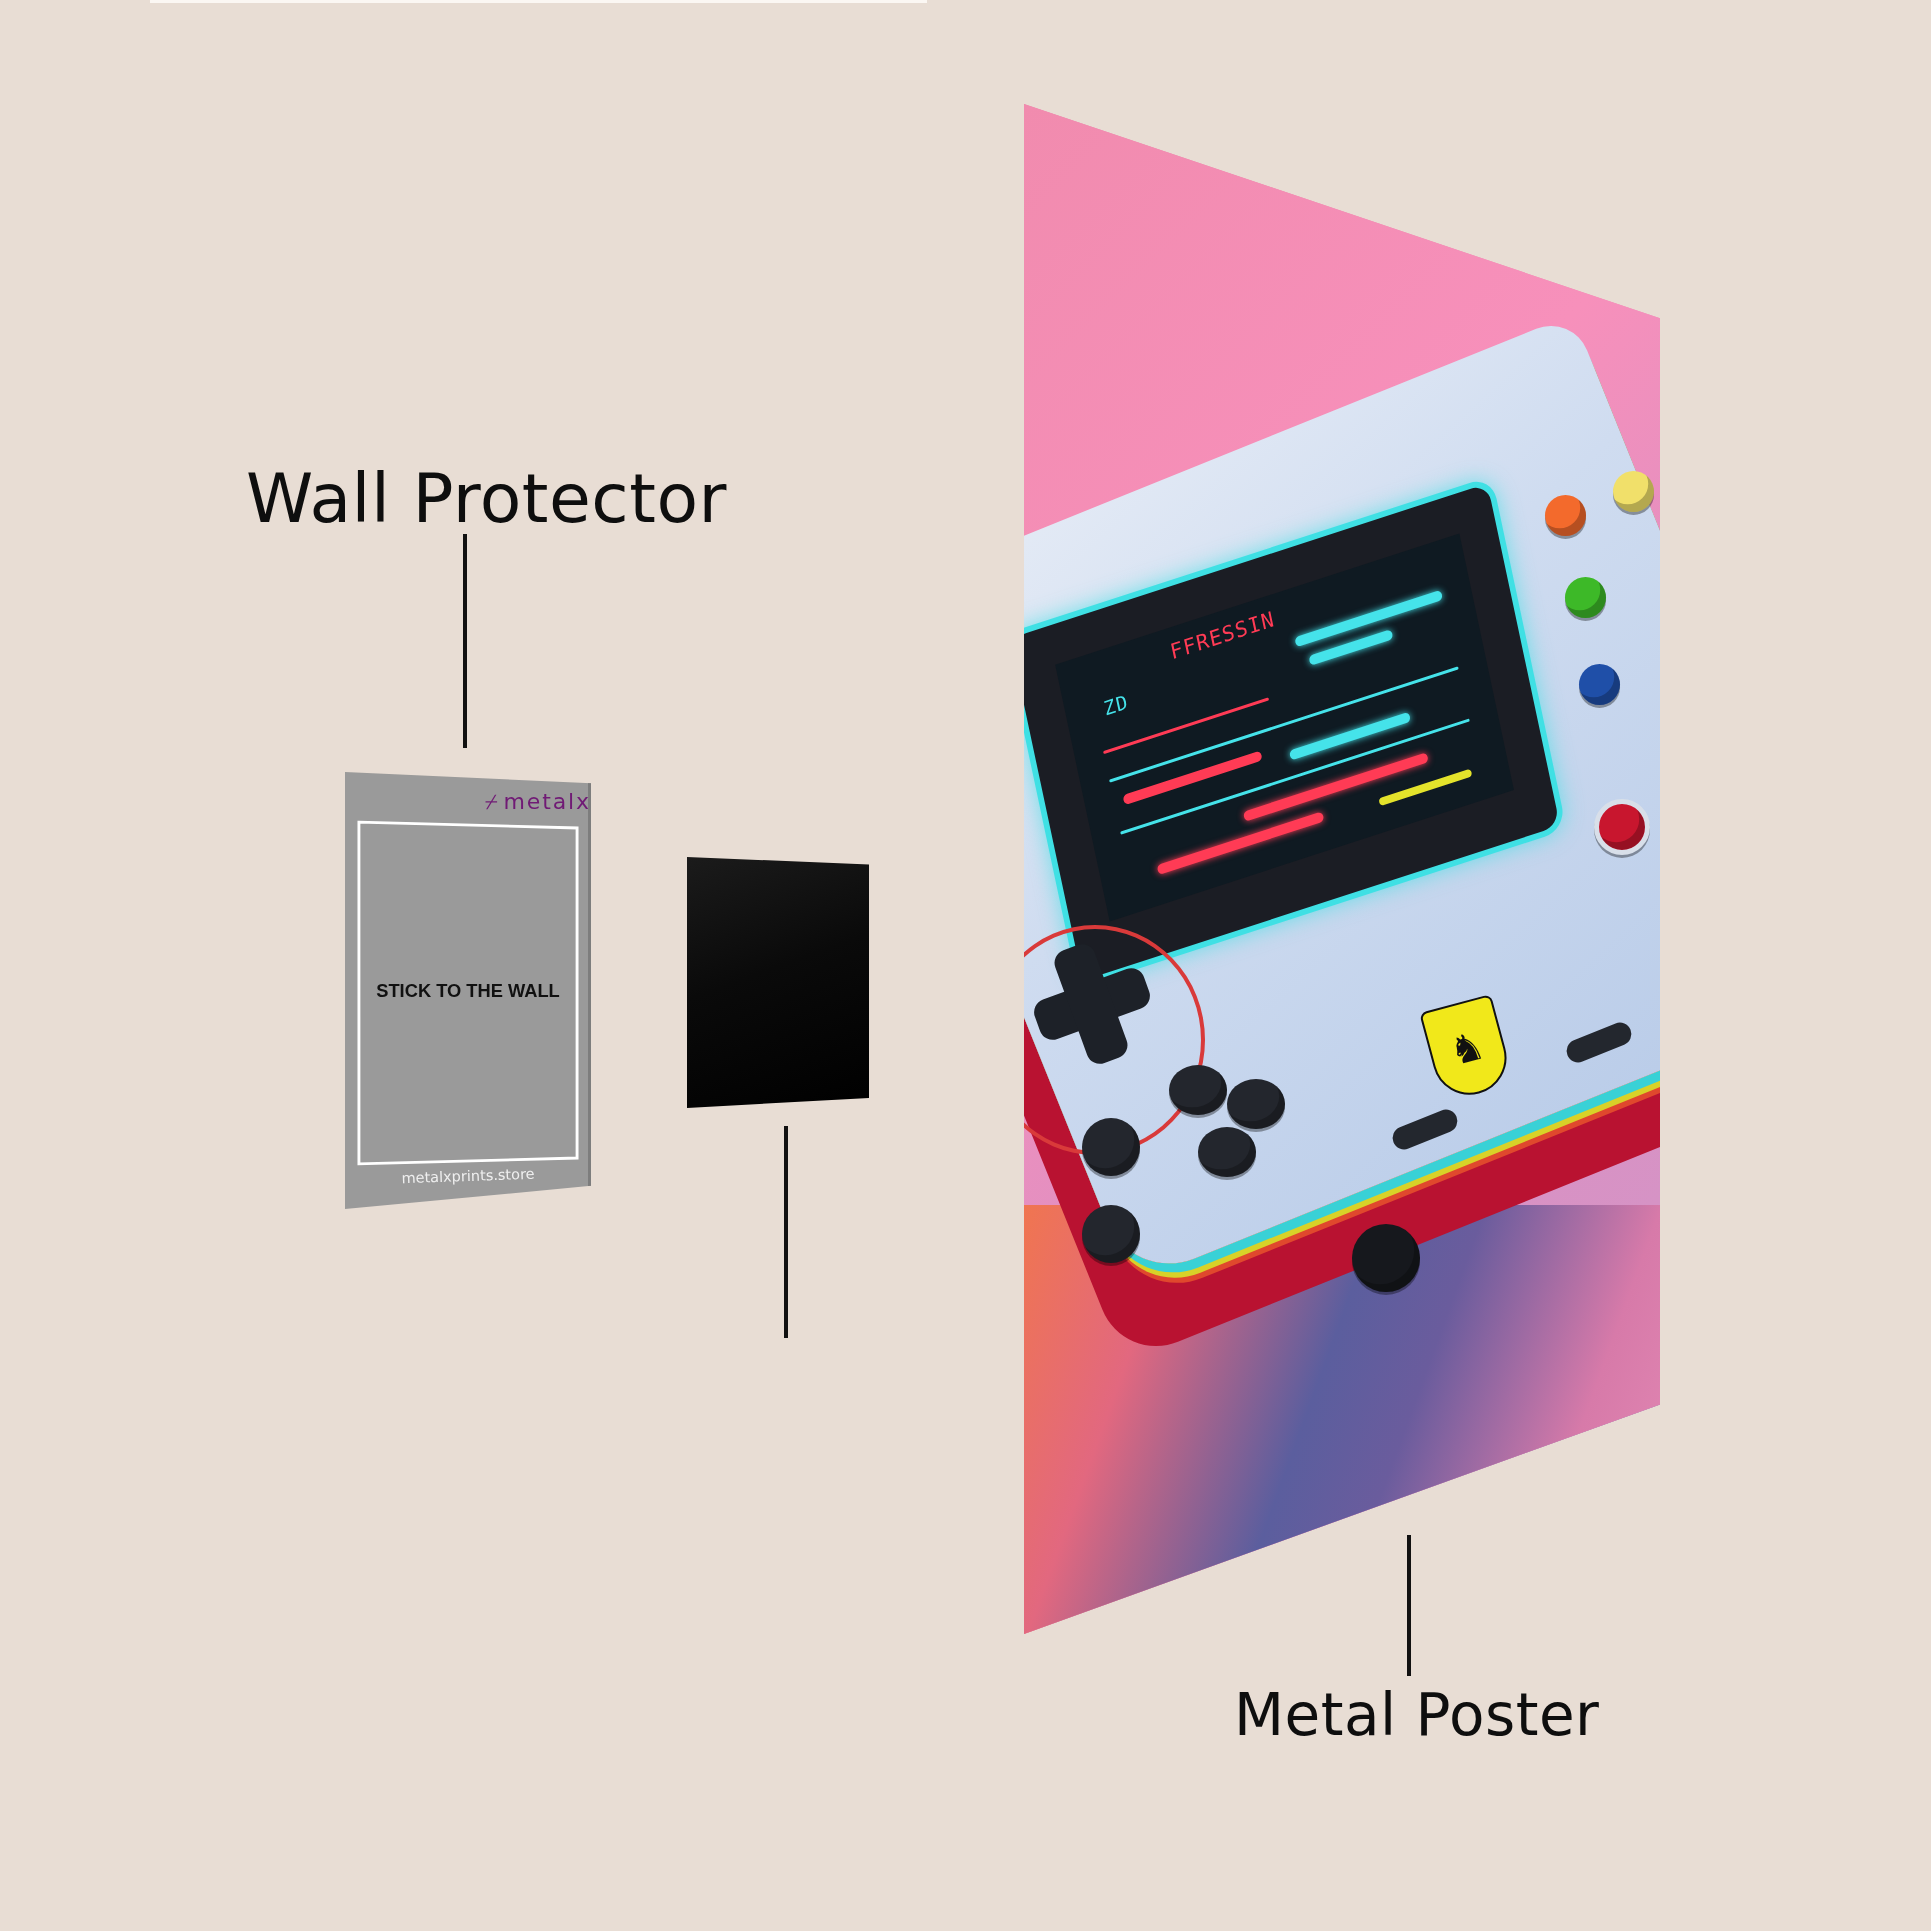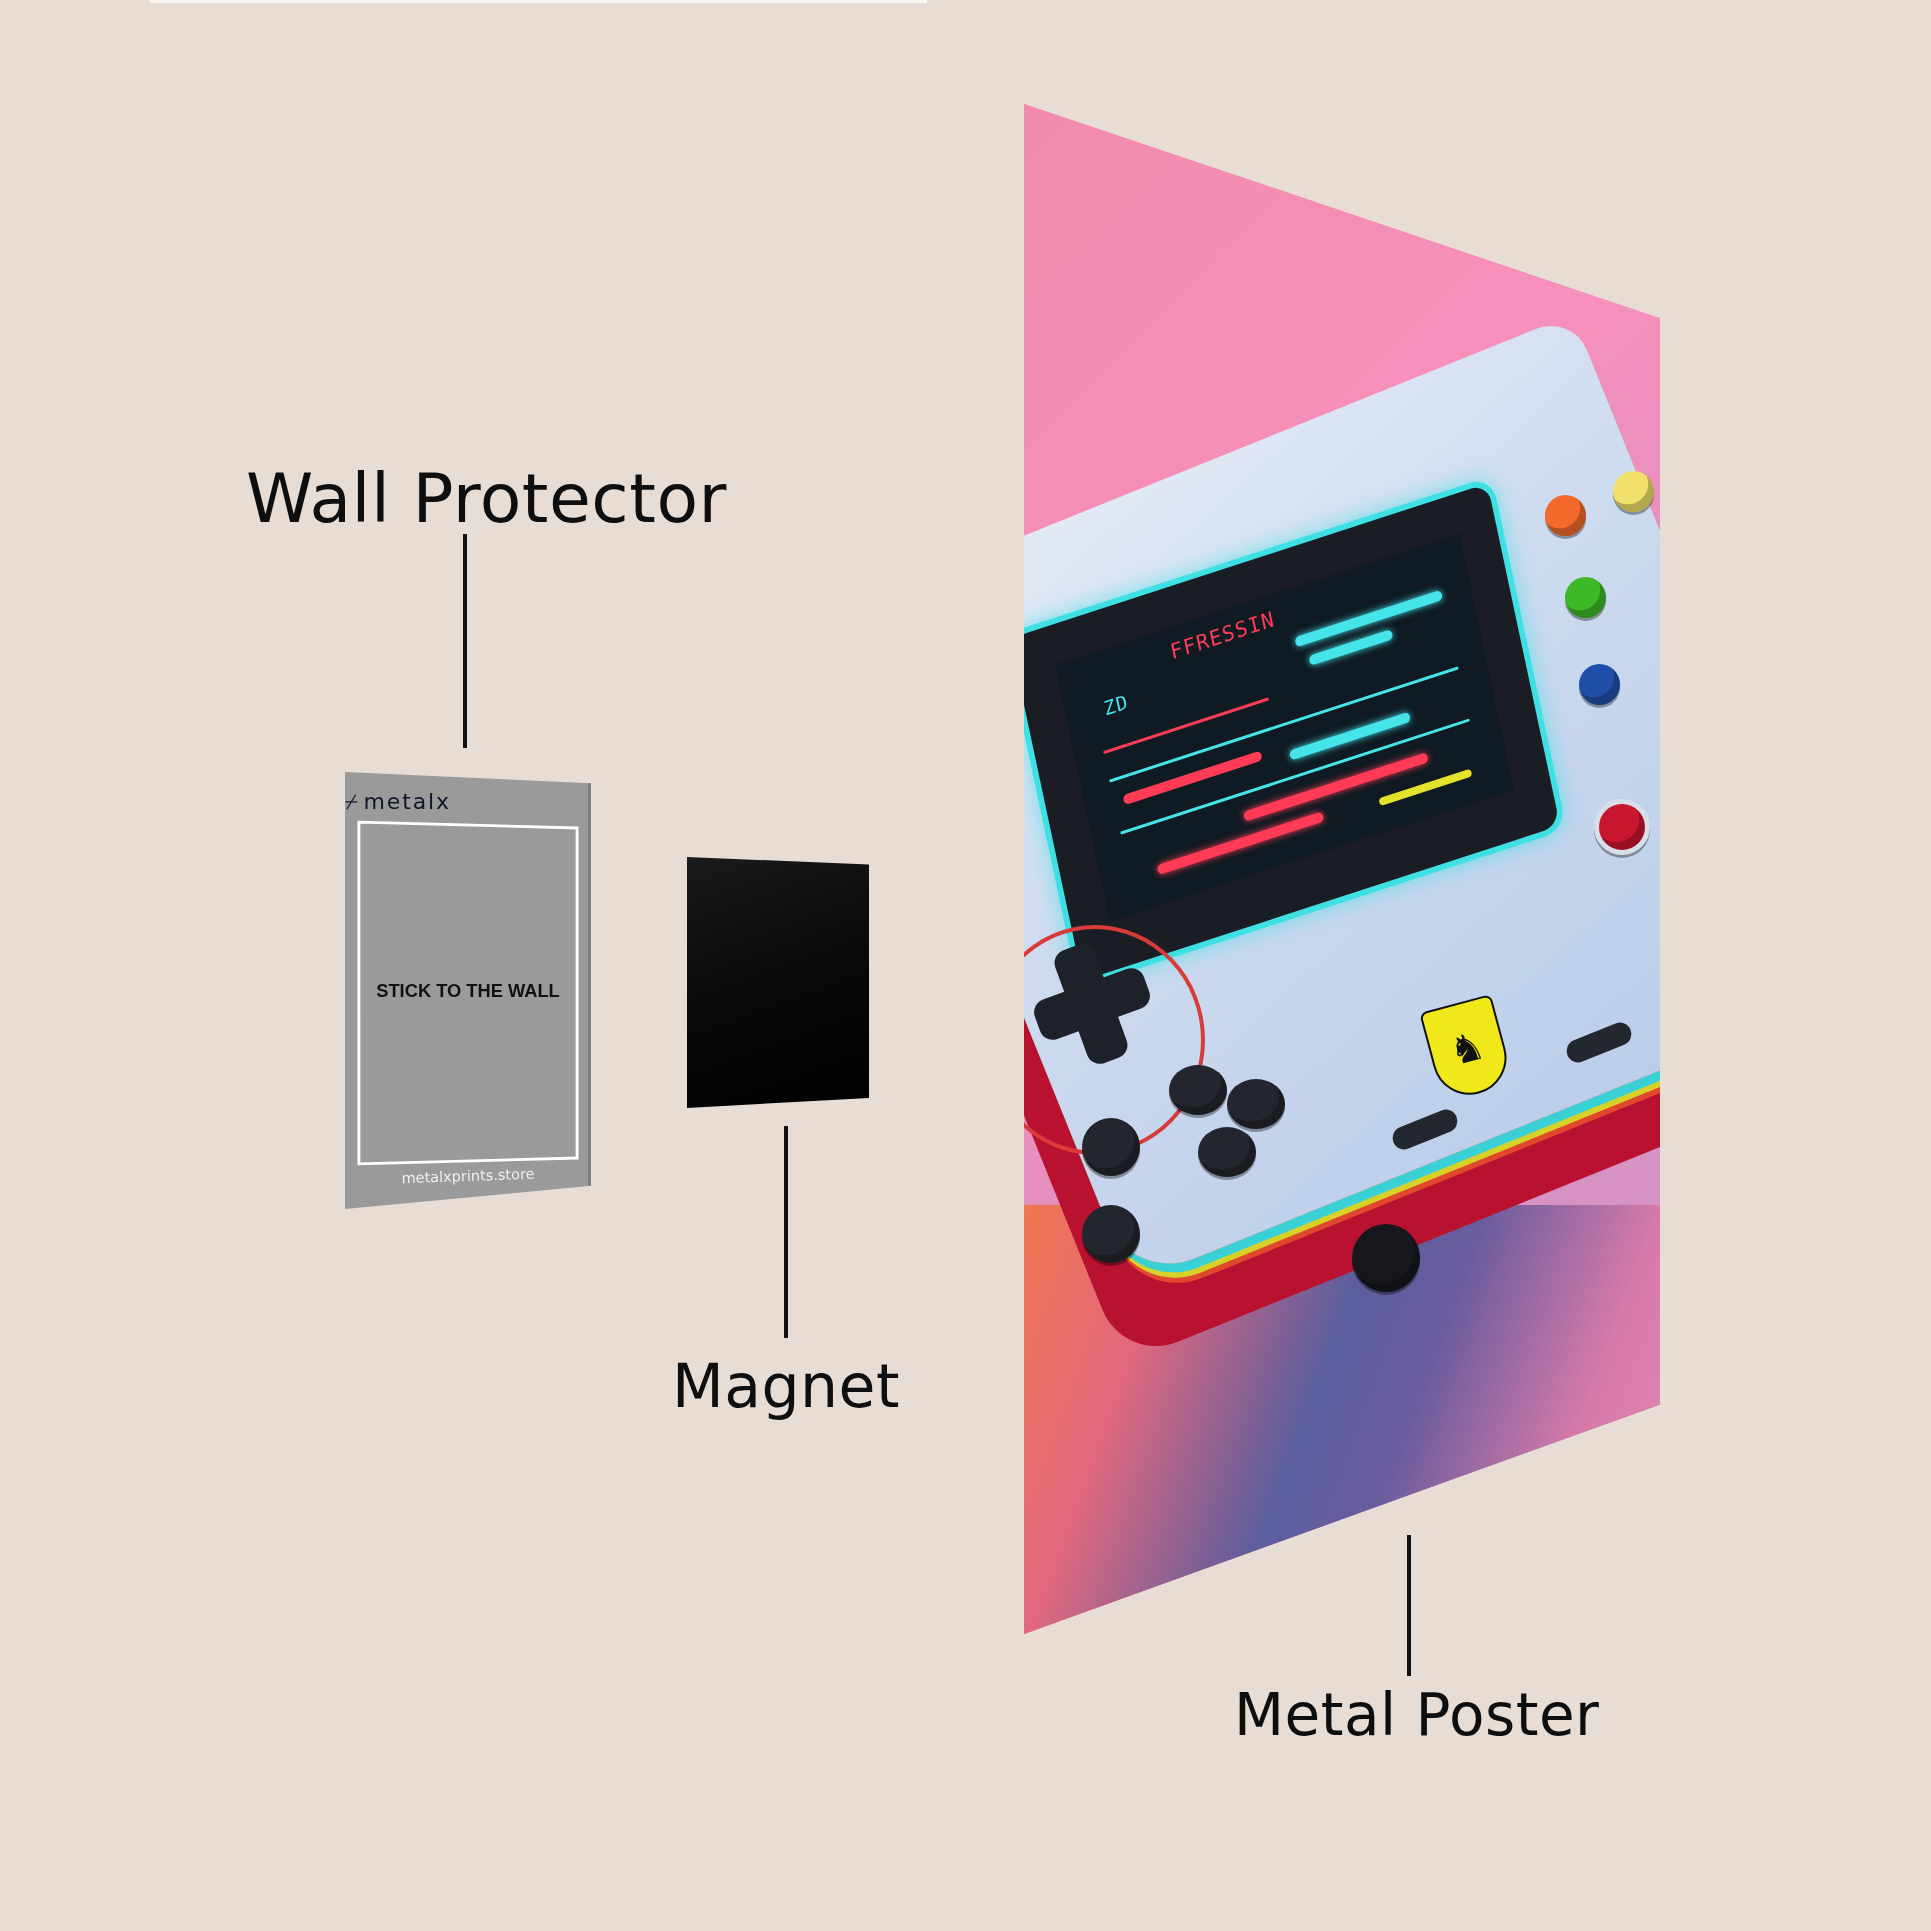--- a/index.html
+++ b/index.html
@@ -31,22 +31,22 @@
     background: #9a9a9a;
   }
   .protector::after {
     content: ""; position: absolute; right: 0; top: 0; width: 2.9px; height: 100%;
     background: #7d7d7d;
   }
   .protector-inner-border {
     position: absolute; left: 11.6px; top: 48px; width: 222px; height: 346px;
   }
   .protector-brand {
-    position: absolute; left: 0; top: 17.4px; width: 100%; text-align: left;
-    color: #0f172a; font-size: 22px; letter-spacing: 1.9px; font-family: "DejaVu Sans", sans-serif;
+    position: absolute; left: 0; top: 17.4px; width: 100%; text-align: right;
+    color: #701a75; font-size: 22px; letter-spacing: 1.9px; font-family: "DejaVu Sans", sans-serif;
   }
   .protector-brand .mark { font-size: 21px; margin-right: 5.8px; letter-spacing: 0; }
   .protector-cta {
     position: absolute; left: 0; top: 208px; width: 100%; text-align: center;
     font-family: "Liberation Sans", sans-serif; font-weight: bold; font-size: 18.3px;
     color: #111;
   }
   .protector-url {
     position: absolute; left: 0; top: 396px; width: 100%; text-align: center;
     font-size: 14.5px; color: #efefef; transform: rotate(-2deg);
@@ -138,21 +138,20 @@
       <polygon points="2,2 228,8 228,350 2,356" fill="none" stroke="#ffffff" stroke-width="3"></polygon>
     </svg>
   </div>
   <div class="protector-cta">STICK TO THE WALL</div>
   <div class="protector-url">metalxprints.store</div>
 </div>
 
 <div class="magnet"></div>
 <div id="line-magnet" class="connector"></div>
 <div id="lbl-magnet" class="label">
-  <div>Magnet</div>
 </div>
 
 <div class="poster">
   <div class="poster-bg"></div>
   <div class="poster-floor"></div>
   <div class="console-body"></div>
   <div class="console-face"></div>
 
   <div class="screen-frame">
     <div class="screen">

